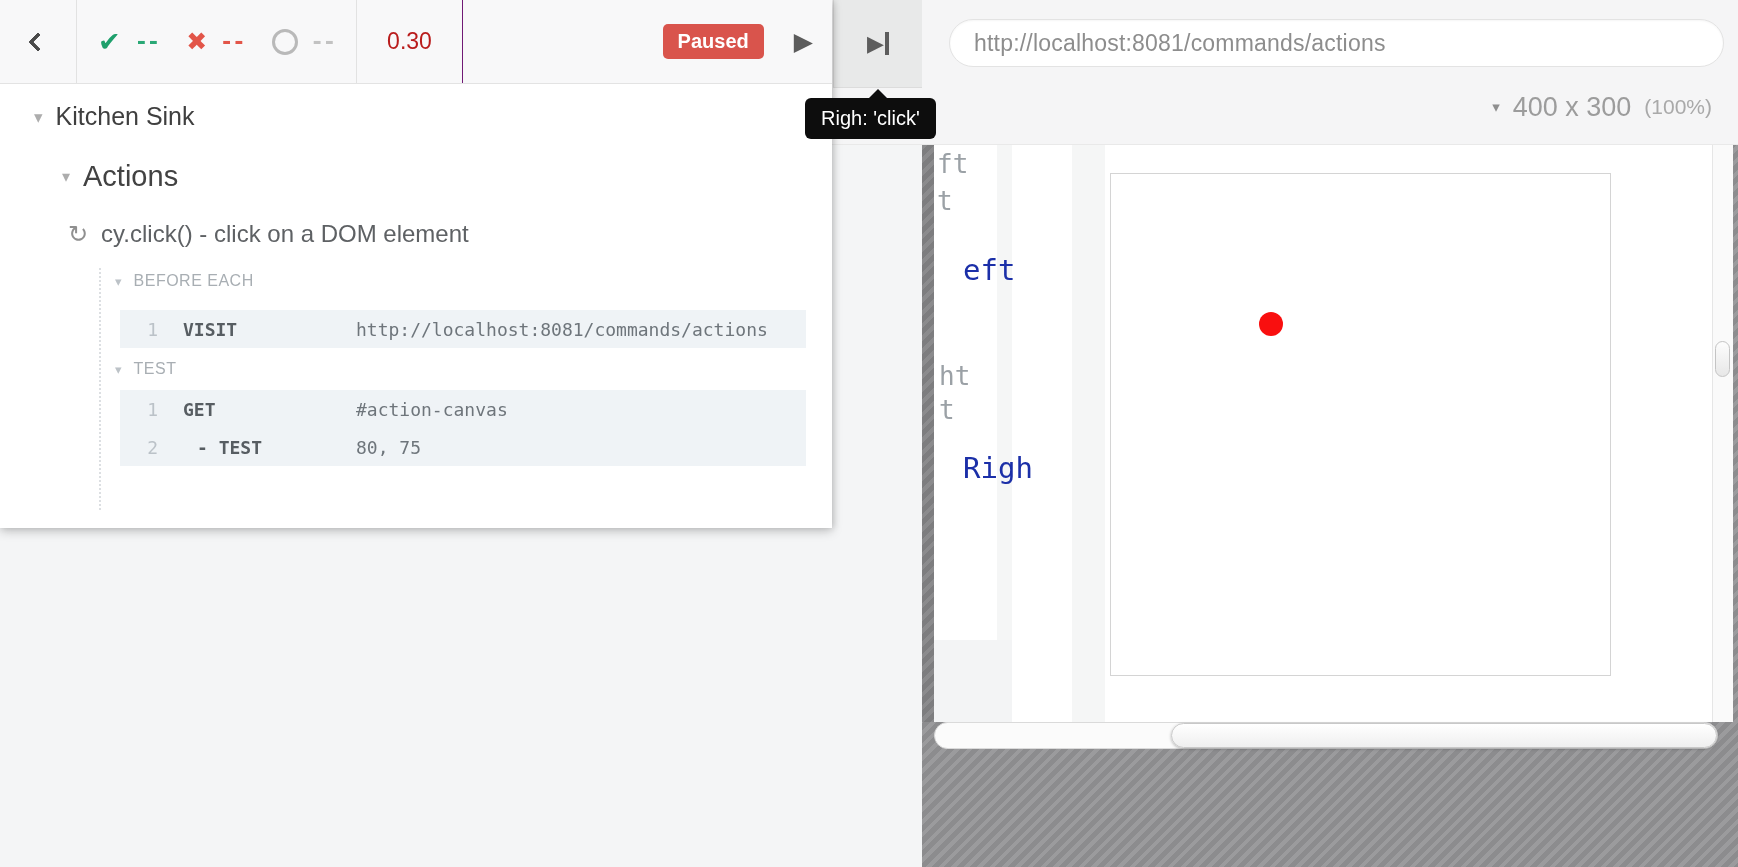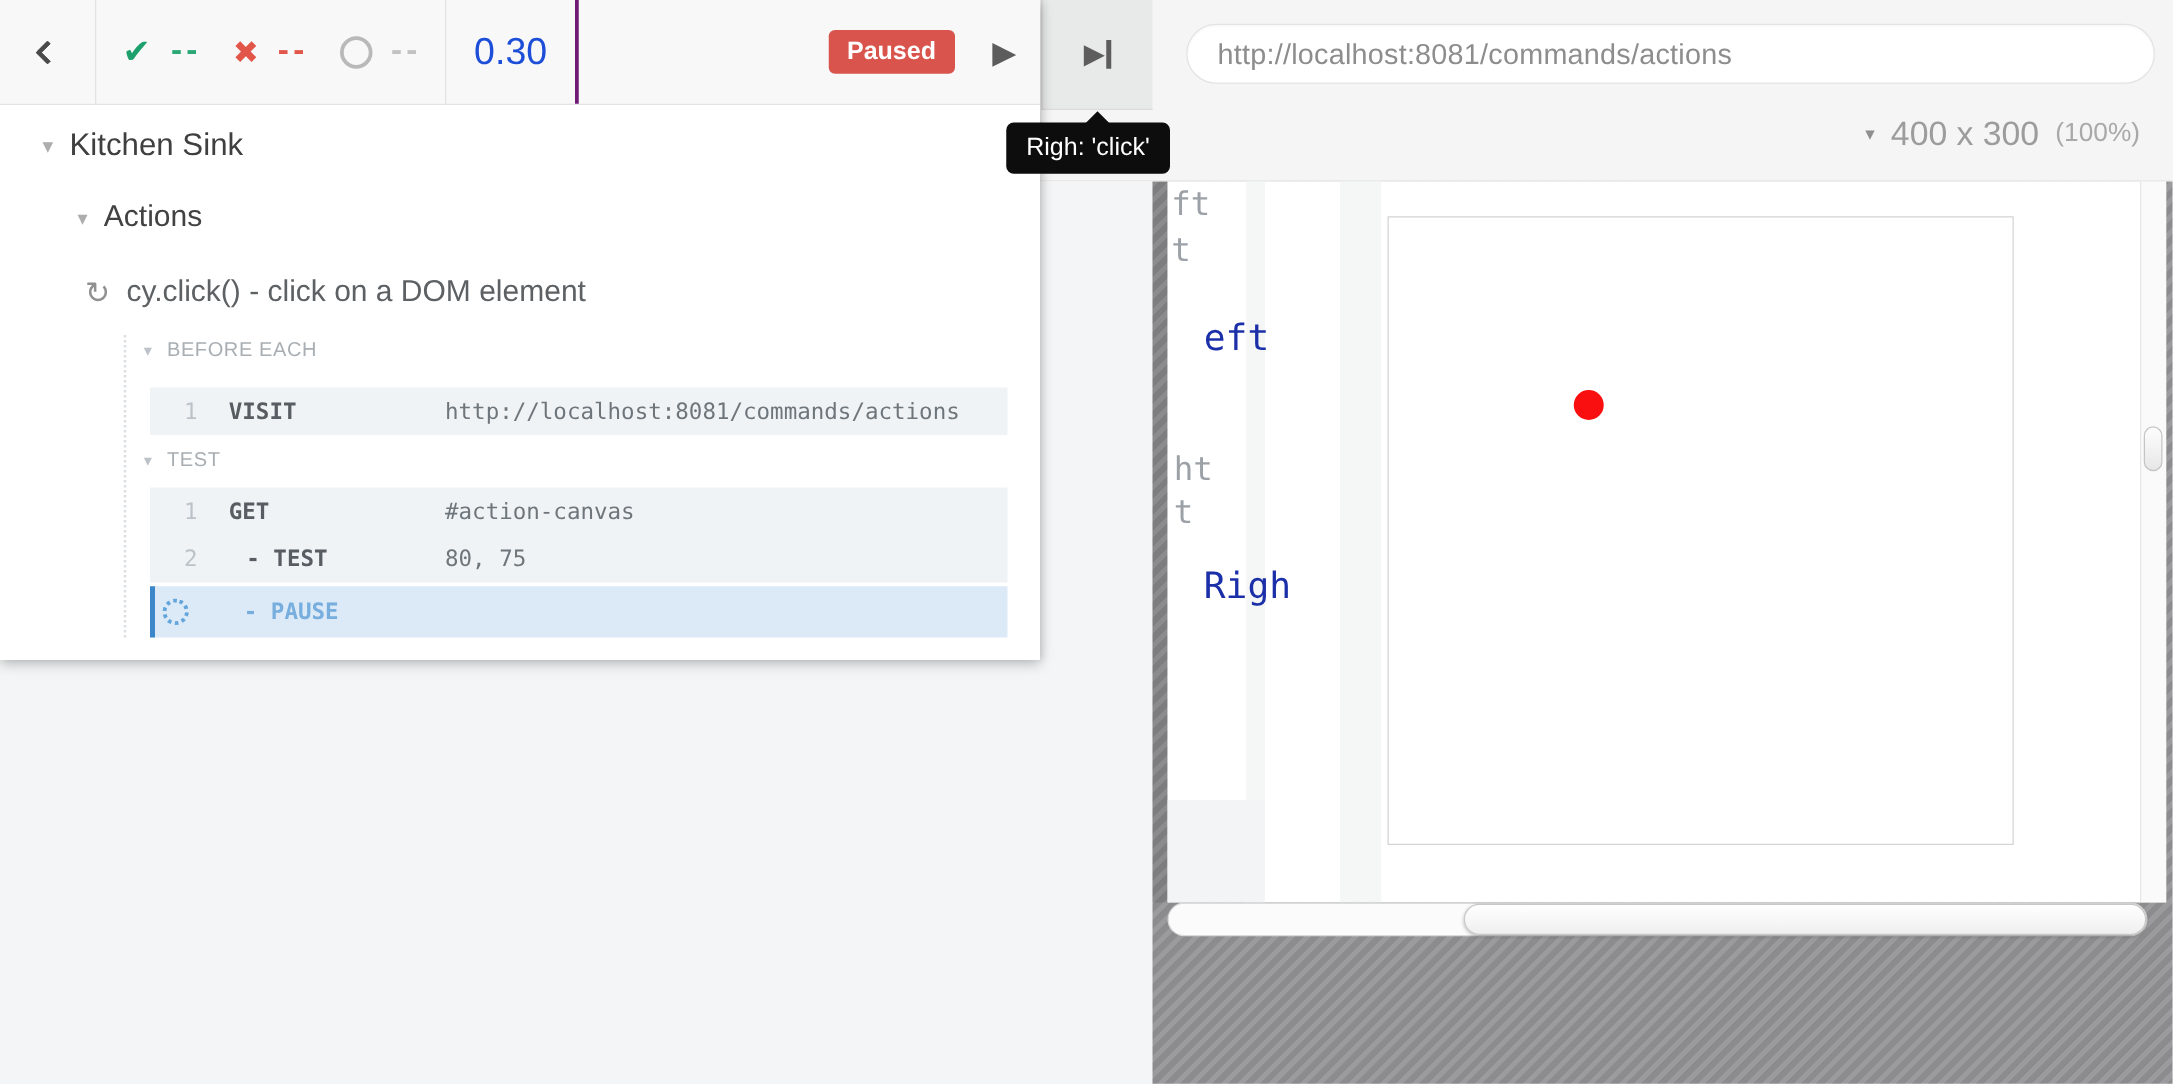--- a/index.html
+++ b/index.html
@@ -74,37 +74,37 @@
   .tb-stats { width:280px; height:100%; border-right:1px solid #e2e2e2;
     display:flex; align-items:center; padding-left:21px; }
   .stat-dash { font-size:22px; font-weight:bold; letter-spacing:-1px; }
   .icon-check { color:#1ea06c; font-size:27px; margin-right:14px; }
   .dash-pass  { color:#2aa876; margin-right:27px; }
   .icon-cross { color:#e25549; font-size:25px; margin-right:13px; }
   .dash-fail  { color:#e25549; margin-right:27px; }
   .icon-ring  { width:26px; height:26px; border:3px solid #b9b9b9; border-radius:50%;
     margin-right:13px; }
   .dash-pend  { color:#c2c2c2; }
-  .tb-time { width:106px; height:100%; border-right:3px solid #701a75;
+  .tb-time { width:106px; height:100%; border-right:1px solid #701a75;
     display:flex; align-items:center; justify-content:center;
-    font-size:30px; color:#1d4ed8; }
+    font-size:23px; color:#b91c1c; }
   .tb-spacer { flex:1; }
   .paused-badge { background:#d9544c; color:#fff; font-size:20px; font-weight:bold;
     padding:6px 15px; border-radius:5px; margin-right:30px; }
   .tb-play { font-size:25px; color:#5c5c5c; margin-right:19px; cursor:pointer; line-height:1; }
 
   
   .log { position:relative; height:444px; }
   .tree-row { position:absolute; display:flex; align-items:center; cursor:pointer; }
   .caret { color:#adadad; }
   .row-suite    { left:34px; top:18px;  gap:13px; }
   .row-suite    .label { font-size:25px; color:#3f3f3f; }
   .row-suite    .caret { font-size:17px; }
   .row-subsuite { left:62px; top:76px;  gap:13px; }
-  .row-subsuite .label { font-size:24px; color:#424242; }
+  .row-subsuite .label { font-size:29px; color:#424242; }
   .row-subsuite .caret { font-size:16px; }
   .row-test { left:68px; top:136px; gap:13px; }
   .icon-restart { font-size:24px; color:#909090; }
   .row-test .label { font-size:24px; color:#5e6164; }
   .guide-line { position:absolute; left:99px; top:184px; height:242px;
     border-left:2px dotted #dcdfe2; }
   .hook-header { position:absolute; left:115px; display:flex; align-items:center;
     gap:12px; cursor:pointer; }
   .hook-header .caret { font-size:13px; color:#bcc2c7; }
   .hook-header .label { font-size:16px; color:#a8aeb3; letter-spacing:.5px; }
@@ -233,22 +233,18 @@
     <div class="cmd-row row-get">
       <span class="cmd-num">1</span>
       <span class="cmd-name">GET</span>
       <span class="cmd-value">#action-canvas</span>
     </div>
     <div class="cmd-row row-click">
       <span class="cmd-num">2</span>
       <span class="cmd-name indent">- TEST</span>
       <span class="cmd-value">80, 75</span>
     </div>
-    <div class="cmd-row row-pause">
-      <span class="spinner"></span>
-      <span class="pause-name">- PAUSE</span>
-    </div>
   </div>
 </div>
 
 <div class="tooltip">
   <span>Righ: 'click'</span>
 </div>
 
 </body></html>

